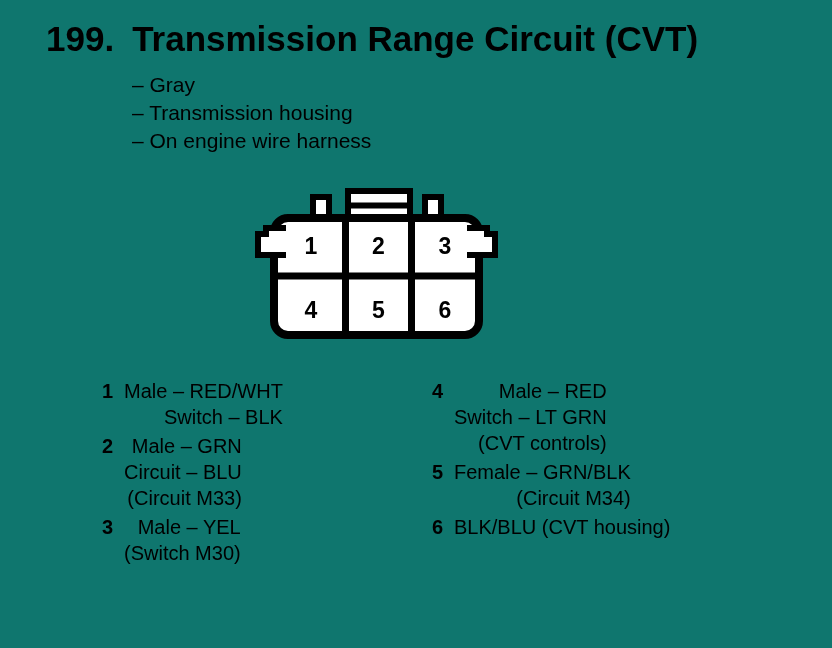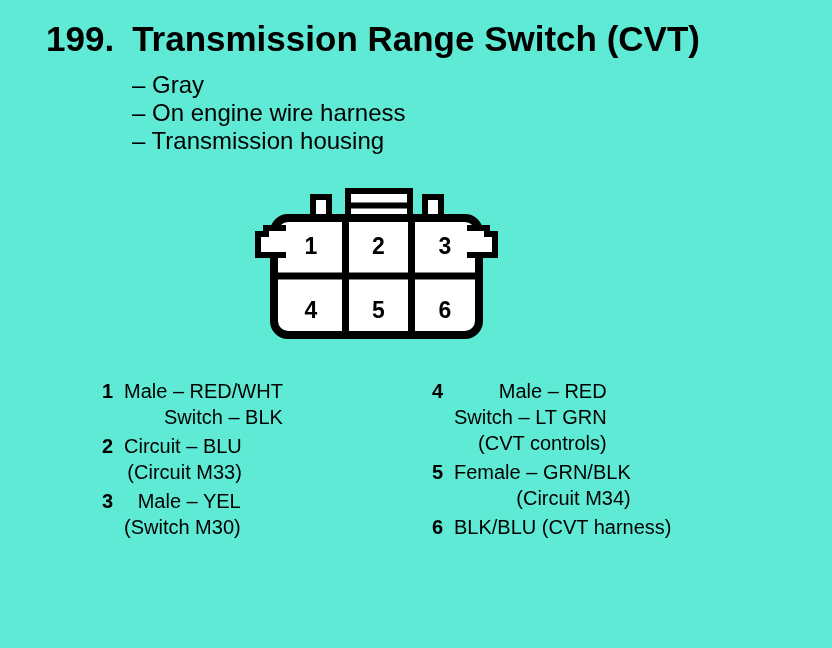--- a/index.html
+++ b/index.html
@@ -4,21 +4,21 @@
 <style>
   html, body {
     margin: 0;
     padding: 0;
     background: #ffffff;
   }
   .canvas {
     position: relative;
     width: 832px;
     height: 648px;
-    background: #5eead4;
+    background: #0f766e;
     overflow: hidden;
     font-family: "Liberation Sans", sans-serif;
     color: #000000;
   }
   
   .title-row {
     position: absolute;
     left: 46px;
     top: 20px;
     display: flex;
@@ -26,21 +26,21 @@
     font-size: 35px;
     font-weight: bold;
     line-height: 38px;
     white-space: nowrap;
   }
   
   .attr-list {
     position: absolute;
     left: 132px;
     top: 71px;
-    font-size: 24px;
+    font-size: 21px;
     line-height: 28px;
     white-space: nowrap;
   }
   .attr-line { display: block; }
   
   .connector-wrap {
     position: absolute;
     left: 250px;
     top: 183px;
     width: 252px;
@@ -74,27 +74,27 @@
   .pin-lines { display: flex; flex-direction: column; text-align: right; }
   .pin-line { display: block; }
 </style>
 </head>
 <body>
 
 <div class="canvas">
 
   <div class="title-row">
     <span>199.</span>
-    <span>Transmission Range Switch (CVT)</span>
+    <span>Transmission Range Circuit (CVT)</span>
   </div>
 
   <div class="attr-list">
     <span class="attr-line">– Gray</span>
+    <span class="attr-line">– Transmission housing</span>
     <span class="attr-line">– On engine wire harness</span>
-    <span class="attr-line">– Transmission housing</span>
   </div>
 
   <div class="connector-wrap">
     <svg width="252" height="162" viewBox="250 183 252 162">
 
       <rect x="348" y="191" width="62" height="27" fill="#ffffff" stroke="#000000" stroke-width="6"></rect>
       <line x1="346" y1="205.5" x2="412" y2="205.5" stroke="#000000" stroke-width="6"></line>
 
       <rect x="313" y="197" width="16" height="24" fill="#ffffff" stroke="#000000" stroke-width="6"></rect>
       <rect x="425" y="197" width="16" height="24" fill="#ffffff" stroke="#000000" stroke-width="6"></rect>
@@ -121,20 +121,21 @@
     <div class="legend-item">
       <span class="pin-num">1</span>
       <span class="pin-lines">
         <span class="pin-line">Male – RED/WHT</span>
         <span class="pin-line">Switch – BLK</span>
       </span>
     </div>
     <div class="legend-item">
       <span class="pin-num">2</span>
       <span class="pin-lines">
+        <span class="pin-line">Male – GRN</span>
         <span class="pin-line">Circuit – BLU</span>
         <span class="pin-line">(Circuit M33)</span>
       </span>
     </div>
     <div class="legend-item">
       <span class="pin-num">3</span>
       <span class="pin-lines">
         <span class="pin-line">Male – YEL</span>
         <span class="pin-line">(Switch M30)</span>
       </span>
@@ -153,18 +154,18 @@
     <div class="legend-item">
       <span class="pin-num">5</span>
       <span class="pin-lines">
         <span class="pin-line">Female – GRN/BLK</span>
         <span class="pin-line">(Circuit M34)</span>
       </span>
     </div>
     <div class="legend-item">
       <span class="pin-num">6</span>
       <span class="pin-lines">
-        <span class="pin-line">BLK/BLU (CVT harness)</span>
+        <span class="pin-line">BLK/BLU (CVT housing)</span>
       </span>
     </div>
   </div>
 
 </div>
 
 </body></html>

